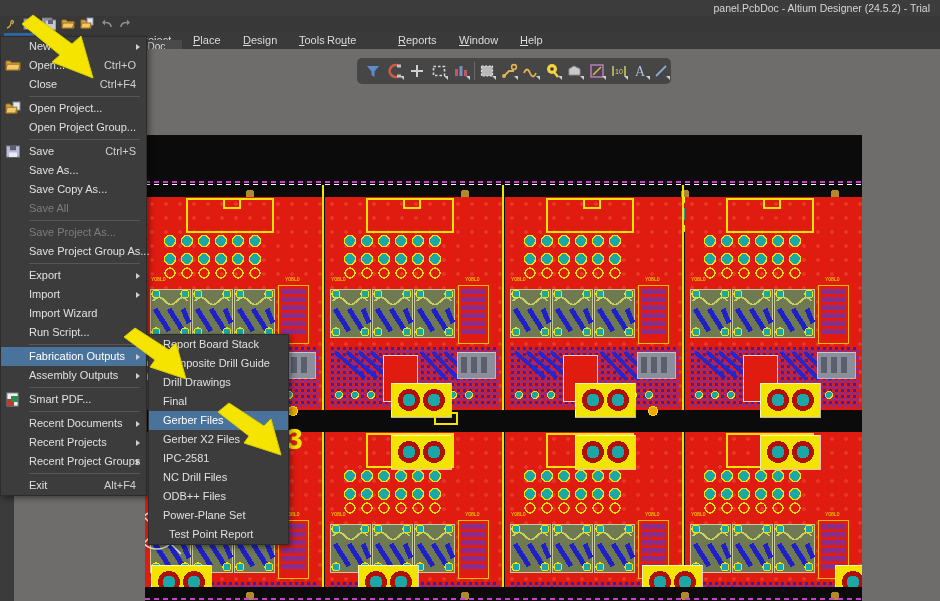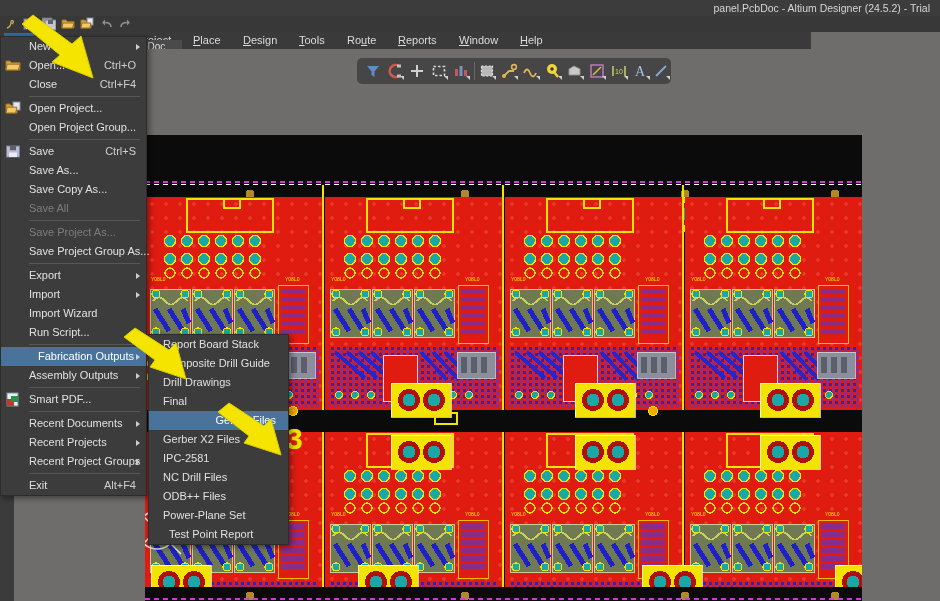--- a/index.html
+++ b/index.html
@@ -9,21 +9,21 @@
 
   
   #titlebar{position:absolute;left:0;top:0;width:940px;height:16px;background:#3c3c3c;}
   #titlebar .title{position:absolute;right:10px;top:2px;font-size:10.5px;color:#d6d6d6;white-space:nowrap;}
 
   
   #qat{position:absolute;left:0;top:16px;width:940px;height:16px;background:#383838;}
   .qicon{position:absolute;top:1px;width:14px;height:14px;}
 
   
-  #menubar{position:absolute;left:0;top:32px;width:811px;height:17px;background:#3a3a3a;
+  #menubar{position:absolute;left:0;top:32px;width:940px;height:17px;background:#3a3a3a;
            border-bottom:1px solid #333;}
   .mbitem{position:absolute;top:1px;height:15px;line-height:15px;padding:0 6px;font-size:11px;color:#dcdcdc;white-space:nowrap;}
   .mbitem.sel{background:#2f6ca8;color:#fff;}
   .mbitem u{text-decoration:underline;}
 
   
   #doctab{position:absolute;left:140px;top:40px;width:40px;height:14px;background:#4a4a4a;
           font-size:10px;color:#ddd;line-height:14px;padding-left:2px;overflow:hidden;}
 
   
@@ -45,21 +45,21 @@
   #board{position:absolute;left:145px;top:86px;width:717px;height:466px;overflow:hidden;background:#000;}
   .bshape{position:absolute;}
 
   
   .menu{position:absolute;background:#3c3c3c;border:1px solid #2c2c2c;
         box-shadow:2px 2px 6px rgba(0,0,0,.45);z-index:40;}
   .menu .gutter{position:absolute;left:0;top:0;bottom:0;width:24px;background:#3c3c3c;}
   .mi{position:relative;height:19px;line-height:19px;padding-left:28px;padding-right:12px;
       font-size:11px;color:#e0e0e0;white-space:nowrap;}
   .mi.dim{color:#7d7d7d;}
-  .mi.hl{background:#4a739c;color:#fff;text-align:right;}
+  .mi.hl{background:#4a739c;color:#fff;}
   .mi .sc{position:absolute;right:10px;top:0;font-size:11px;color:#cfcfcf;}
   .mi .arr{position:absolute;right:6px;top:7px;width:0;height:0;
            border-top:3.5px solid transparent;border-bottom:3.5px solid transparent;border-left:4px solid #cfcfcf;}
   .mi .ico{position:absolute;left:4px;top:2px;width:16px;height:15px;}
   .sep{height:1px;margin:2px 6px 2px 28px;background:#565656;}
 
   #filemenu{left:0;top:36px;width:145px;}
   #submenu{left:148px;top:334px;width:139px;}
 
   
@@ -123,21 +123,21 @@
 </div>
 
 <div id="menubar">
     <div class="mbitem sel" style="left: 4px;"><u>F</u>ile</div>
     <div class="mbitem" style="left: 44px;"><u>E</u>dit</div>
     <div class="mbitem" style="left: 85px;"><u>V</u>iew</div>
     <div class="mbitem" style="left: 131px;">Proje<u>c</u>t</div>
     <div class="mbitem" style="left: 187px;"><u>P</u>lace</div>
     <div class="mbitem" style="left: 237px;"><u>D</u>esign</div>
     <div class="mbitem" style="left: 293px;"><u>T</u>ools</div>
-    <div class="mbitem" style="left: 341px;">Ro<u>u</u>te</div>
+    <div class="mbitem" style="left: 321px;">Ro<u>u</u>te</div>
     <div class="mbitem" style="left: 392px;"><u>R</u>eports</div>
     <div class="mbitem" style="left: 453px;"><u>W</u>indow</div>
     <div class="mbitem" style="left: 514px;"><u>H</u>elp</div>
   </div>
 
 <div id="doctab">bDoc</div>
 
 <div id="canvas">
   <div id="leftstrip"></div>
   <div id="blpanel"></div>

